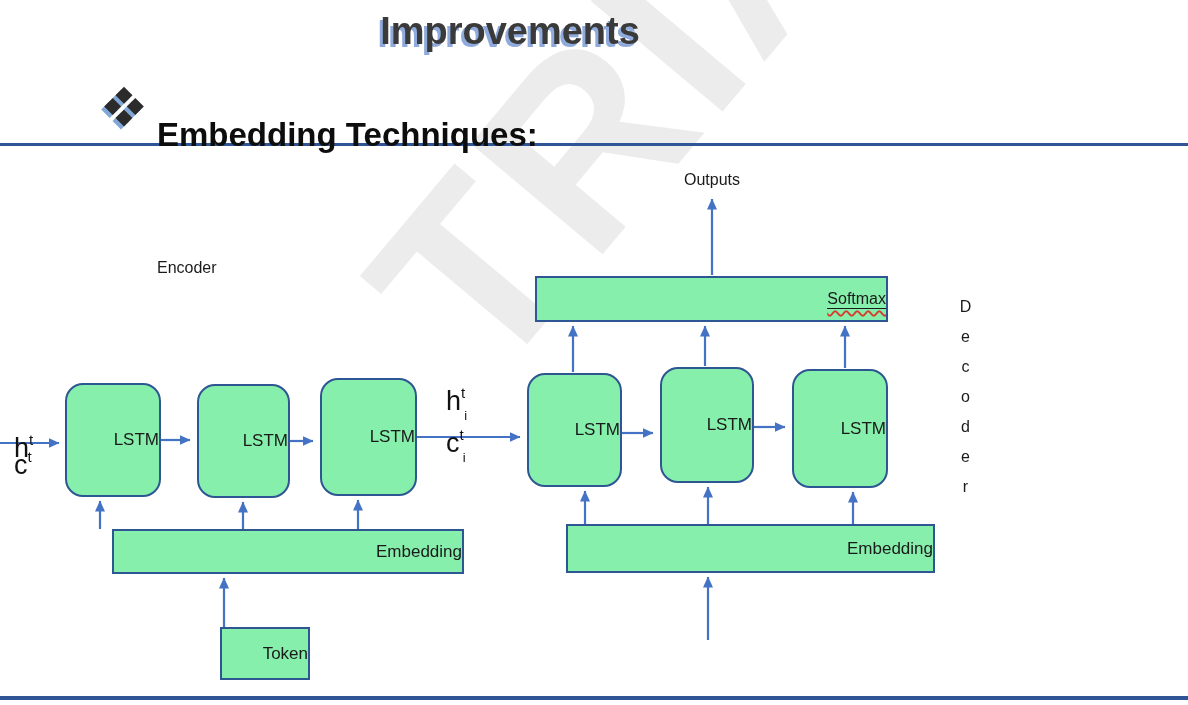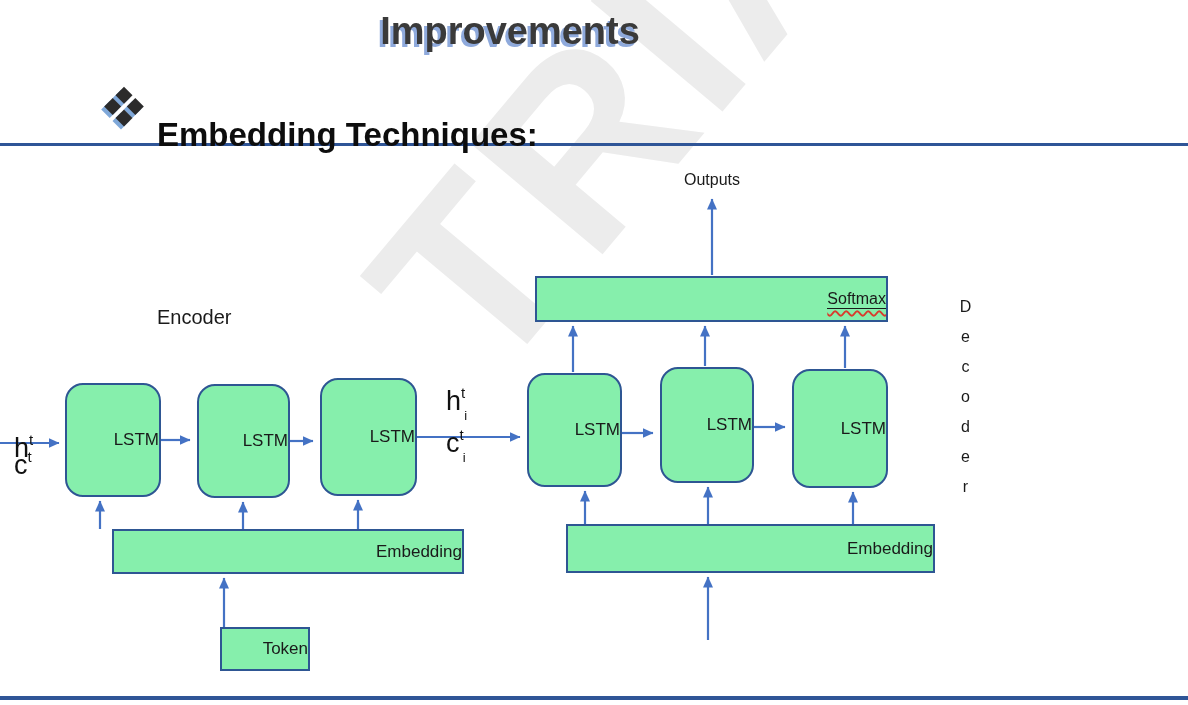--- a/index.html
+++ b/index.html
@@ -43,21 +43,21 @@
   svg.wires { position:absolute; left:0; top:0; z-index:1; }
   .box {
     position:absolute; background:#86efac; border:2.5px solid #2e5693;
     display:flex; align-items:center; justify-content:flex-end;
     font-size:17px; color:#1a1a1a; z-index:2;
   }
   .lstm { border-radius:18px; }
   .thinbox { border-width:2px;margin-left:40px; }
   .lbl { position:absolute; color:#1a1a1a; z-index:2; }
   .outputs { left:612px; top:171px; width:200px; text-align:center; font-size:16px; }
-  .encoder { left:157px; top:259px; font-size:20px;margin-top:47px; }
+  .encoder { left:157px; top:259px; font-size:16px; }
   .decoder {
     left:956px; top:298px; font-size:16px;
     writing-mode:vertical-rl; text-orientation:upright; letter-spacing:13px;
   }
   .state { font-size:27px; color:#111; }
   .state sup { font-size:15px; position:relative; top:-2px; }
   .state sub { font-size:13px; margin-left:-1px; position:relative; top:4px; }
   .h-enc { left:14px; top:396px;margin-top:37px; }
   .c-enc { left:14px; top:450px; }
   .h-dec { left:446px; top:386px; }
@@ -161,21 +161,21 @@
     </span>
   </div>
 
   <div class="box thinbox" style="left:72px; top:529px; width:352px; height:45px;">
     <span>Embedding</span>
   </div>
   <div class="box thinbox" style="left:526px; top:524px; width:369px; height:49px;">
     <span>Embedding</span>
   </div>
 
-  <div class="box thinbox" style="left:180px; top:627px; width:90px; height:44px;">
+  <div class="box thinbox" style="left:180px; top:627px; width:90px; height:53px;">
     <span>Token</span>
   </div>
 
   <div class="lbl outputs">Outputs</div>
   <div class="lbl encoder">Encoder</div>
   <div class="lbl decoder">Decoder</div>
 
   <div class="lbl state h-enc"><span>h</span><sup>t</sup><sub></sub></div>
   <div class="lbl state c-enc"><span>c</span><sup>t</sup><sub></sub></div>
   <div class="lbl state h-dec"><span>h</span><sup>t</sup><sub>i</sub></div>

